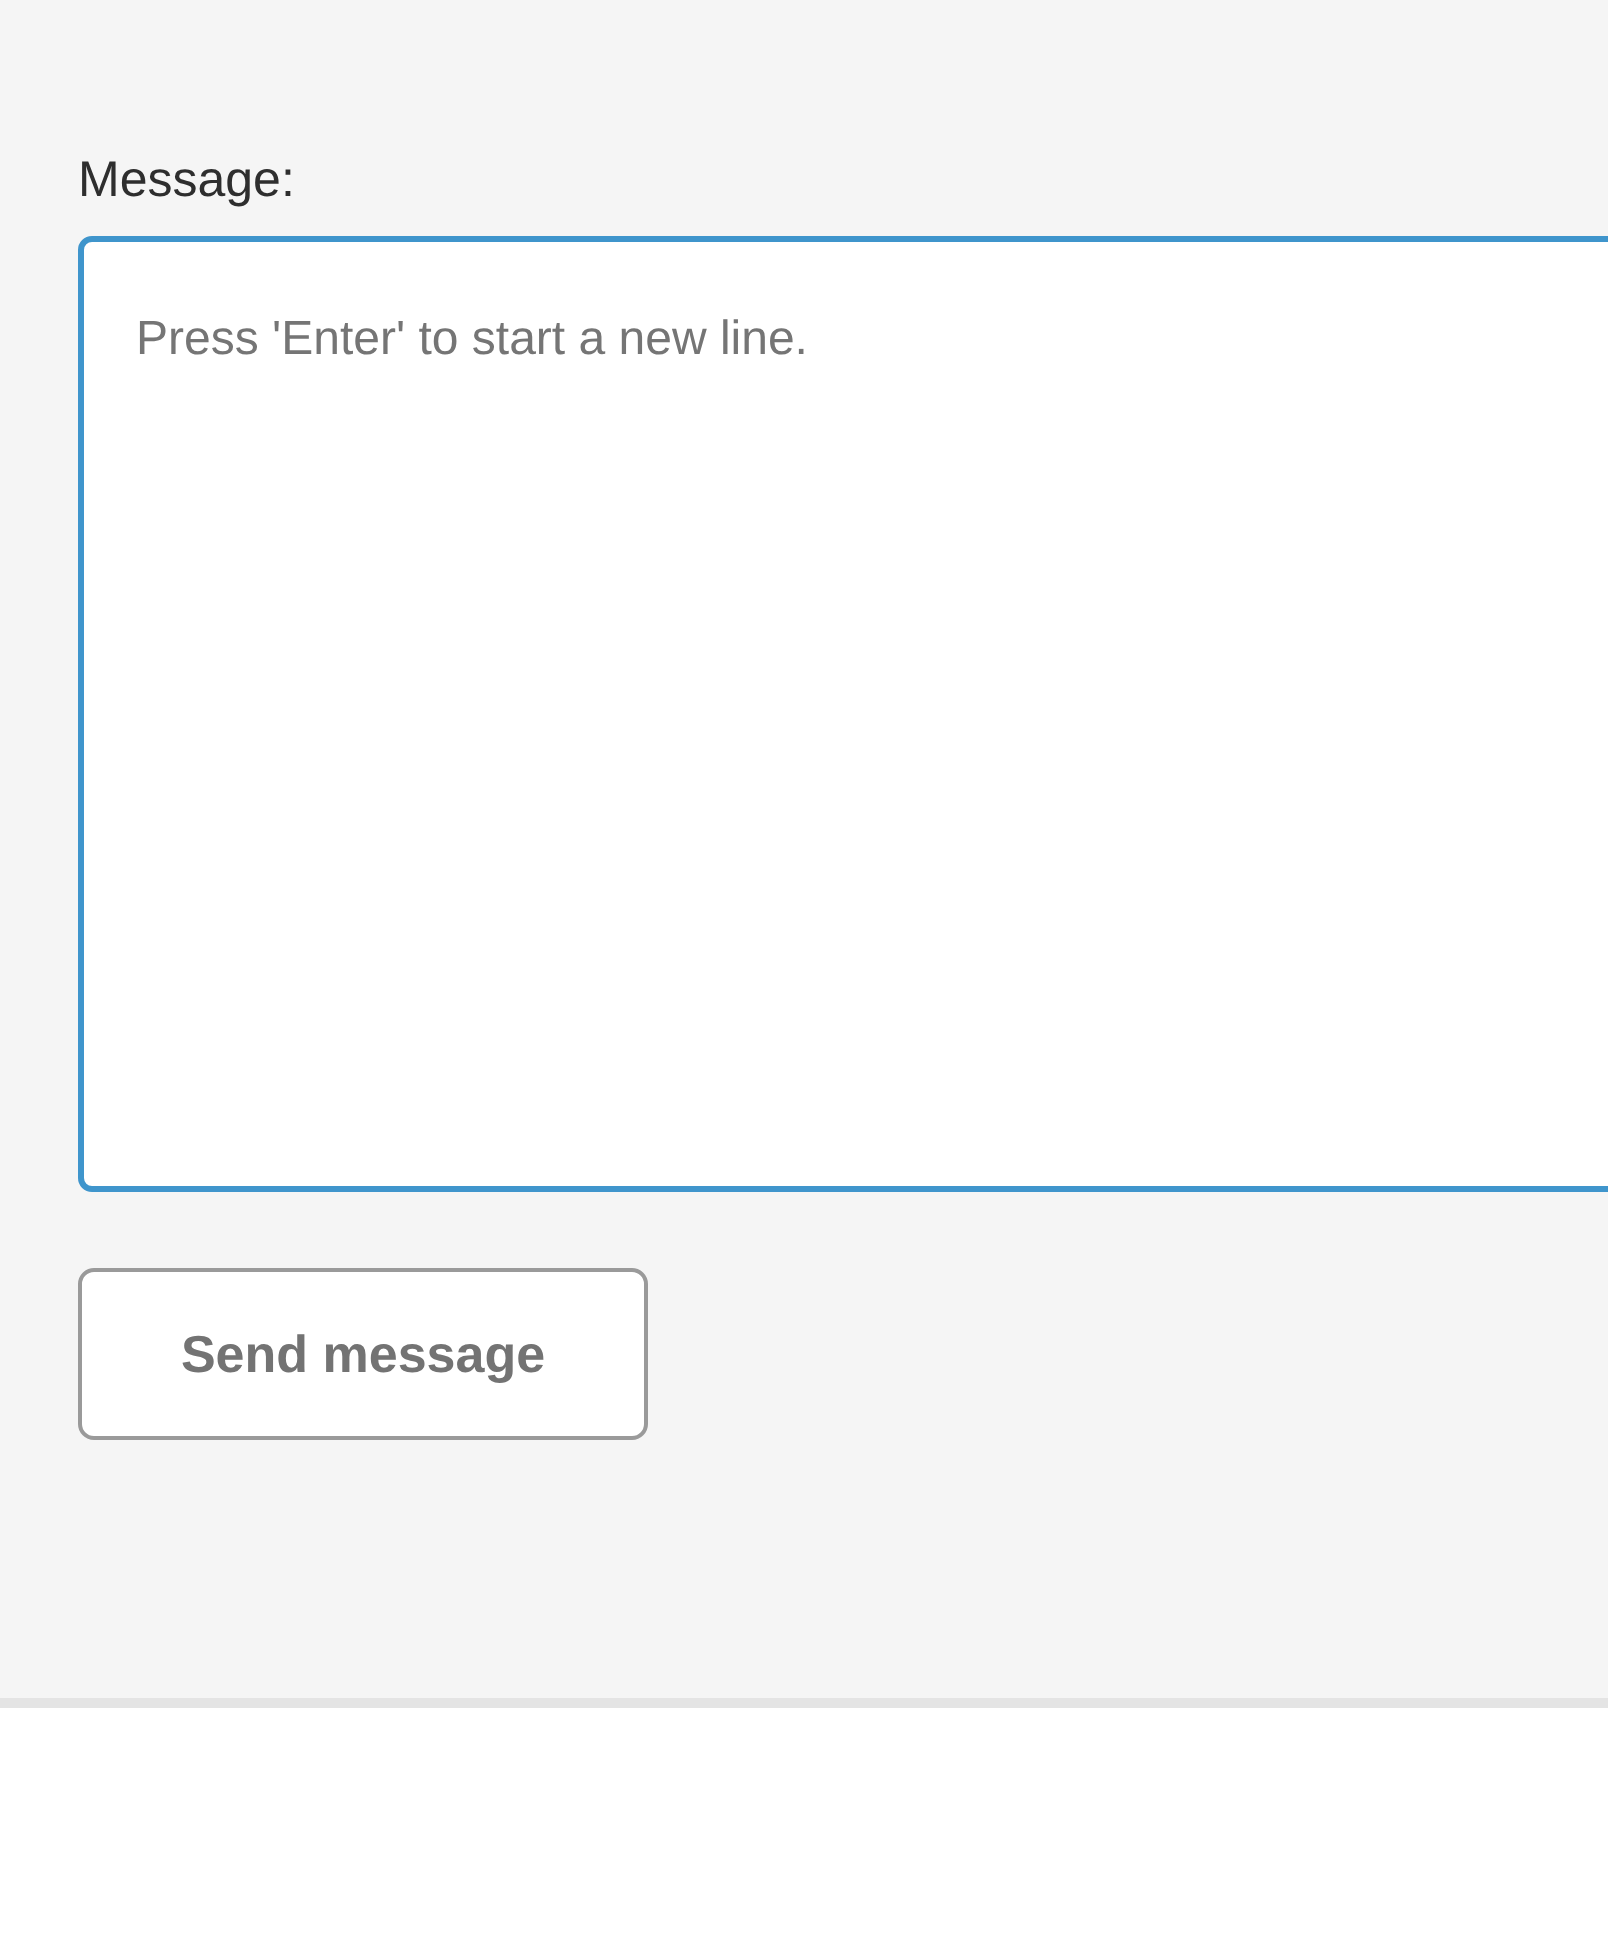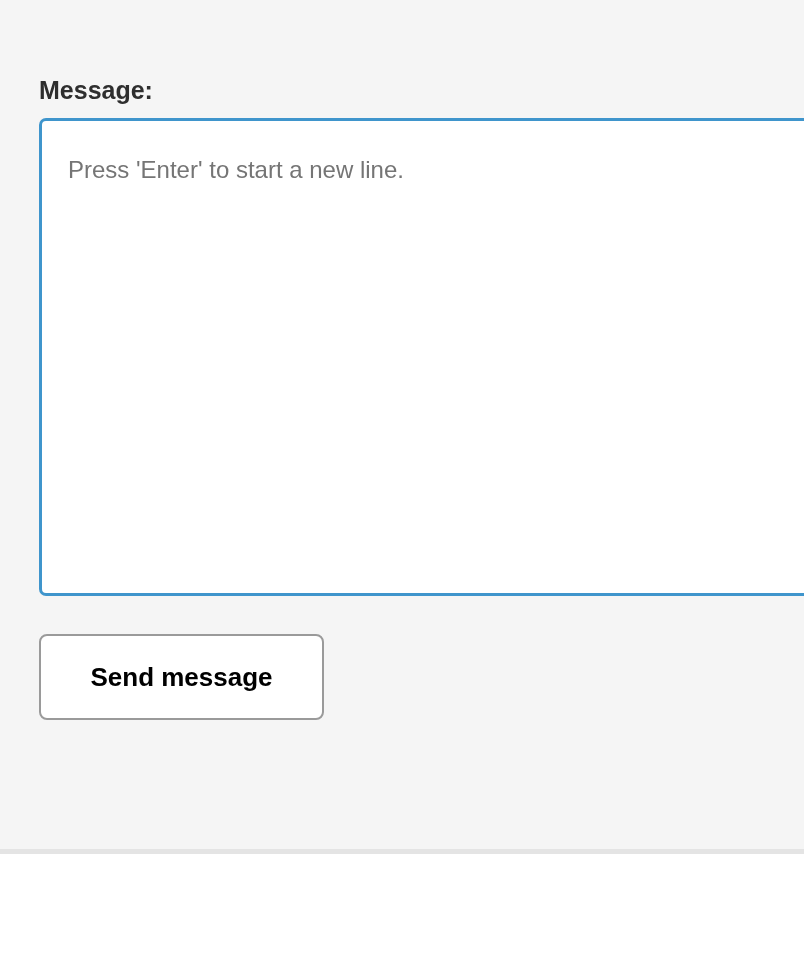--- a/index.html
+++ b/index.html
@@ -56,21 +56,21 @@
 
   
   .message-label {
     position: absolute;
     left: 39px;
     top: 74px;
     font-size: 25px;
     line-height: 32px;
     color: #2e2e2e;
     font-family: "Liberation Sans", sans-serif;
-    font-weight: 700;
+    font-weight: 400;
     white-space: nowrap;
   }
 
   
   .message-textarea-wrap {
     position: absolute;
     left: 39px;
     top: 118px;
     width: 820px;      
     height: 478px;
@@ -101,21 +101,21 @@
   .send-button {
     position: absolute;
     left: 39px;
     top: 634px;
     width: 285px;
     height: 86px;
     box-sizing: border-box;
     background: #ffffff;
     border: 2px solid #9a9a9a;
     border-radius: 8px;
-    color: #000000;
+    color: #737373;
     font-family: "Liberation Sans", sans-serif;
     font-size: 26px;
     font-weight: 700;
     line-height: 82px;
     padding: 0;
     cursor: pointer;
     white-space: nowrap;
   }
 </style>
 </head>

